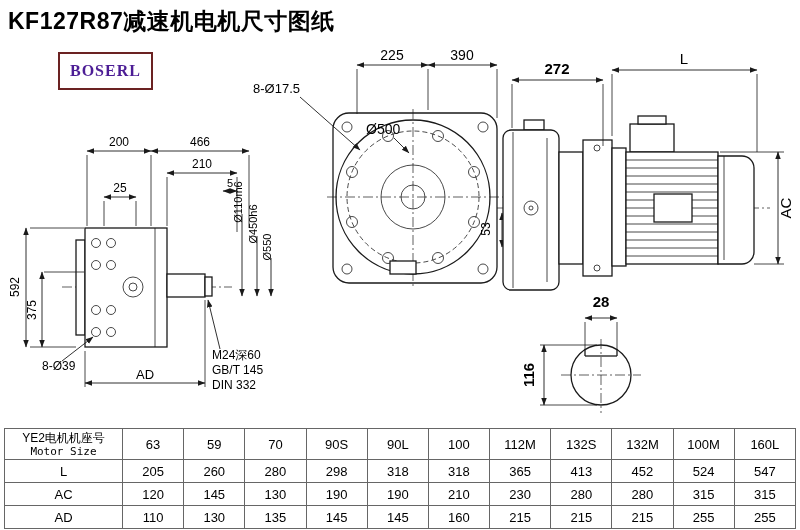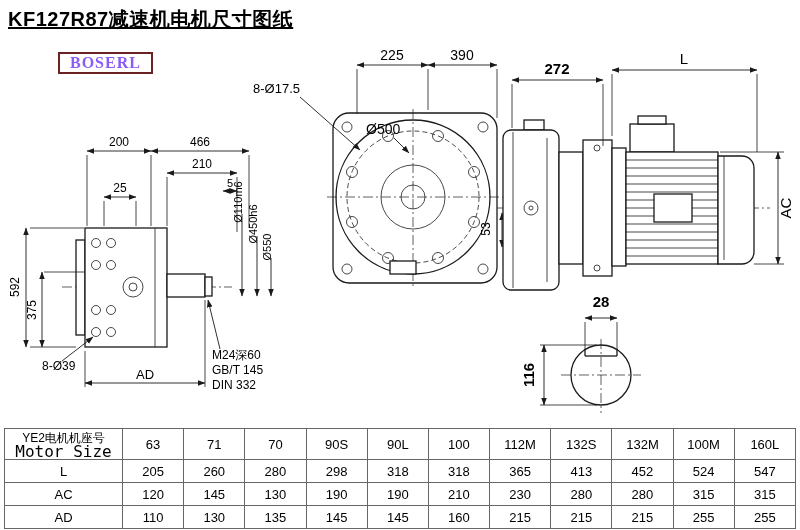--- a/index.html
+++ b/index.html
@@ -1,20 +1,20 @@
 <!DOCTYPE html>
 <html><head>
 <meta charset="utf-8">
 <style>
   html,body{margin:0;padding:0;background:#fff;}
   .page{position:relative;width:800px;height:530px;background:#fff;overflow:hidden;
         font-family:"Liberation Sans",sans-serif;color:#000;}
-  .title{position:absolute;left:8px;top:6px;font-size:20px;font-weight:bold;letter-spacing:0.5px;text-decoration:underline;}
-  .brand{position:absolute;left:58px;top:52px;border:2px solid #6b2222;padding:0 10px;
-         color:#8b5cf6;font-family:"Liberation Serif",serif;font-weight:bold;font-size:16px;letter-spacing:1px;}
+  .title{position:absolute;left:8px;top:6px;font-size:23px;font-weight:bold;letter-spacing:0.5px;}
+  .brand{position:absolute;left:58px;top:52px;border:2px solid #6b2222;padding:8px 10px;
+         color:#4c1d95;font-family:"Liberation Serif",serif;font-weight:bold;font-size:16px;letter-spacing:1px;}
   svg.draw{position:absolute;left:0;top:0;}
   
   .oline{fill:none;stroke:#1a1a1a;stroke-width:1.3;}
   .ofill{fill:#fff;stroke:#1a1a1a;stroke-width:1.3;}
   .thin{fill:none;stroke:#1a1a1a;stroke-width:0.8;}
   .dim{fill:none;stroke:#1a1a1a;stroke-width:0.9;}
   .cl{fill:none;stroke:#1a1a1a;stroke-width:0.7;stroke-dasharray:10 3 2 3;}
   .dash{stroke-dasharray:5 3;}
   text{font-family:"Liberation Sans",sans-serif;fill:#000;}
   .d{font-size:12px;text-anchor:middle;}
@@ -23,21 +23,21 @@
   .d14{font-size:14px;text-anchor:middle;}
   .big{font-size:15px;font-weight:bold;text-anchor:middle;}
   .n15{font-size:15px;text-anchor:middle;}
   .start{text-anchor:start;}
   
   table.spec{position:absolute;left:4px;top:428px;width:792px;border-collapse:collapse;table-layout:fixed;}
   table.spec th,table.spec td{border:1px solid #666;text-align:center;vertical-align:middle;
         font-weight:normal;font-size:13px;padding:0;height:22px;margin-left:32px;}
   table.spec tr.hdr th{height:30px;}
   .cn{font-size:12px;line-height:14px;}
-  .en{font-family:"DejaVu Sans Mono",monospace;font-size:16px;line-height:13px;}
+  .en{font-family:"DejaVu Sans Mono",monospace;font-size:11px;line-height:13px;}
 </style>
 </head>
 <body>
 
 <div class="page">
 
   <div class="title">KF127R87减速机电机尺寸图纸</div>
   <div class="brand">BOSERL</div>
 
   <svg class="draw" width="800" height="430" viewBox="0 0 800 430">
@@ -247,21 +247,21 @@
         <col>
         <col>
     </colgroup>
     <tbody>
       <tr class="hdr">
         <th>
           <div class="cn">YE2电机机座号</div>
           <div class="en">Motor Size</div>
         </th>
         <th>63</th>
-        <th>71</th>
+        <th>59</th>
         <th>70</th>
         <th>90S</th>
         <th>90L</th>
         <th>100</th>
         <th>112M</th>
         <th>132S</th>
         <th>132M</th>
         <th>100M</th>
         <th>160L</th>
       </tr>

